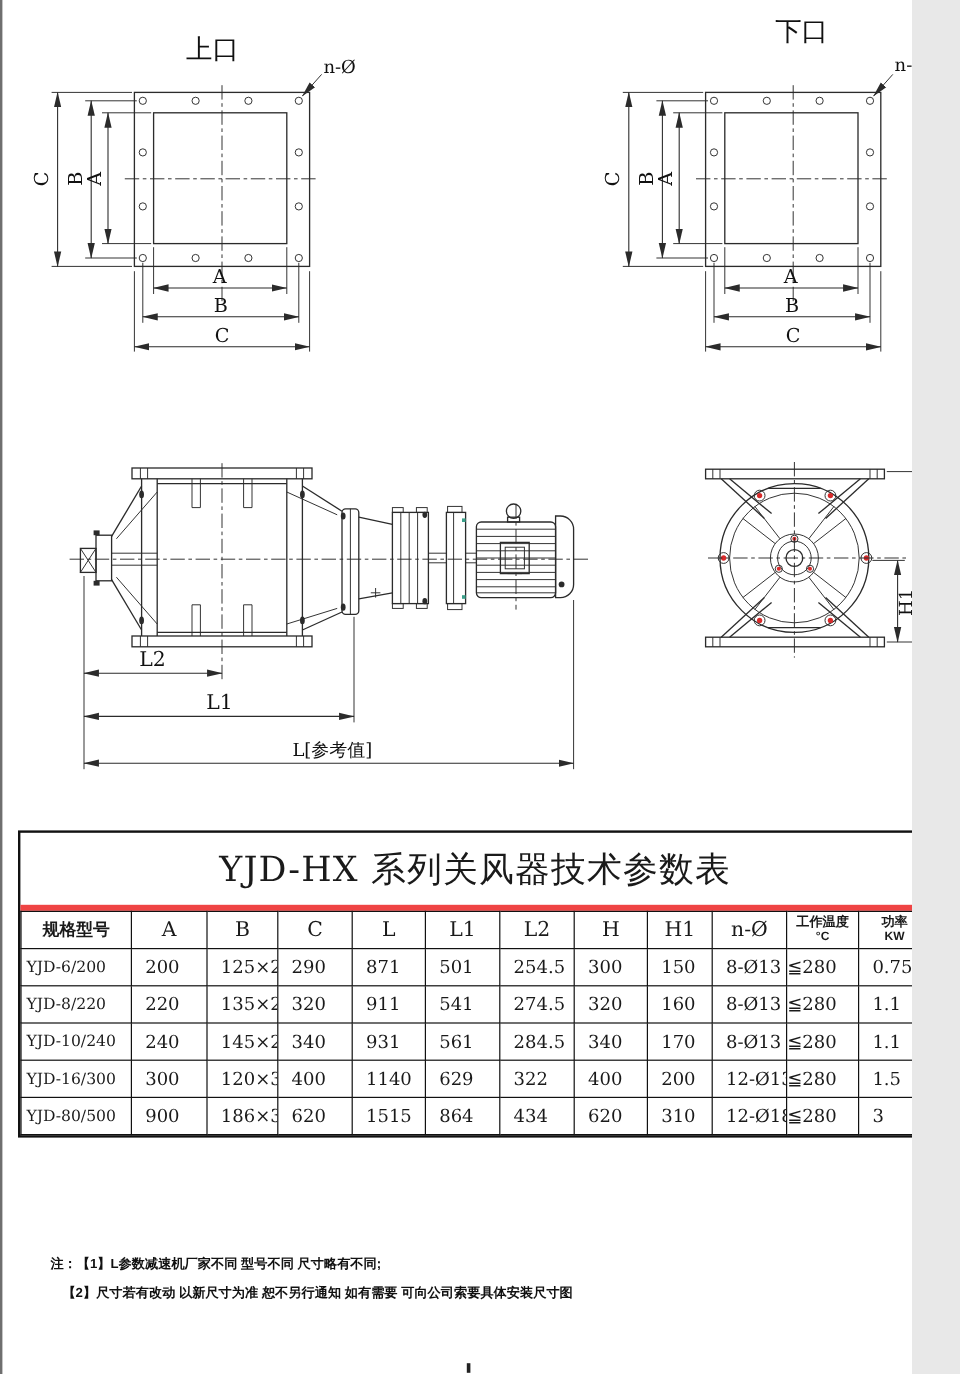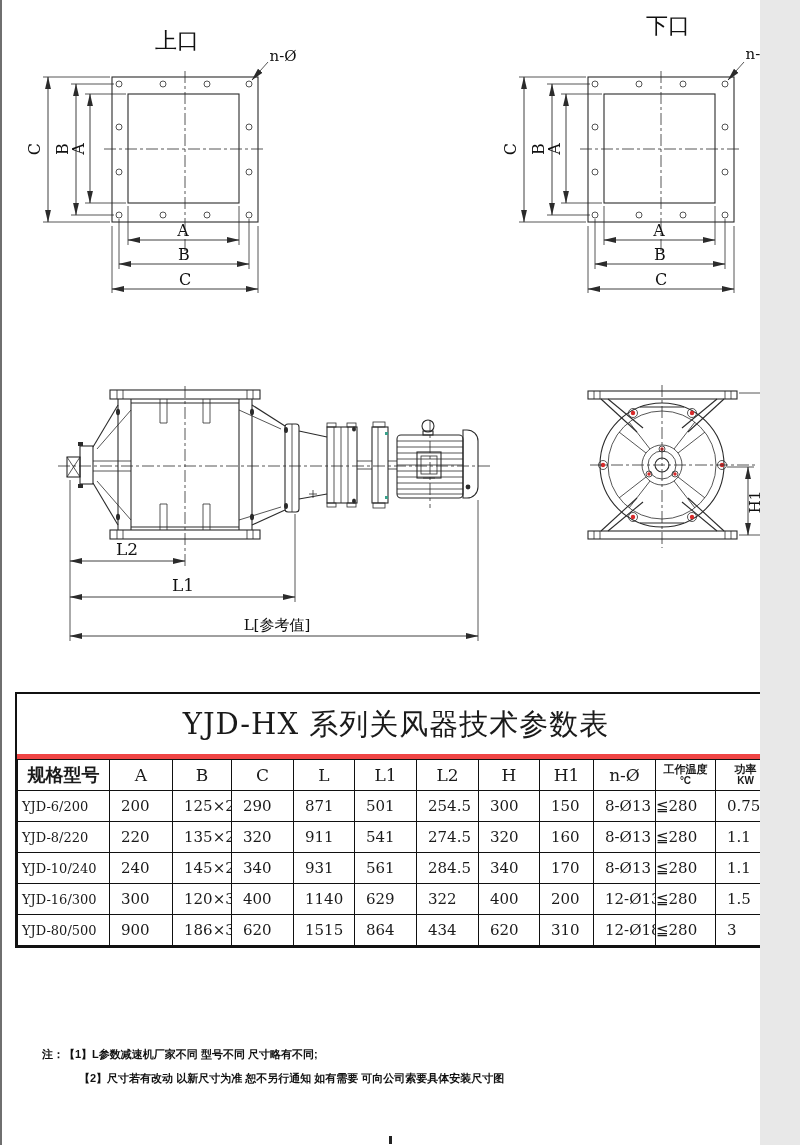--- a/index.html
+++ b/index.html
@@ -23,31 +23,31 @@
   .t-dim-l{font-size:17px;}
 
   
   #spec-table-wrap{position:absolute;left:15px;top:692px;width:758px;border:2px solid #111;background:#fff;}
   #spec-title{height:60px;line-height:60px;text-align:center;border-bottom:5px solid #ef4444;
               font-family:"DejaVu Serif","Liberation Serif",serif;font-size:29px;letter-spacing:1px;white-space:nowrap;}
   table.spec{border-collapse:collapse;table-layout:fixed;width:100%;}
   table.spec th,table.spec td{border:1px solid #111;height:30px;padding:0;overflow:hidden;white-space:nowrap;
               font-family:"DejaVu Serif","Liberation Serif",serif;}
   table.spec th{font-weight:normal;font-size:17px;text-align:center;}
-  table.spec th.cjk{font-size:18px;font-weight:bold;font-family:"Liberation Sans",sans-serif;}
+  table.spec th.cjk{font-size:14px;font-weight:bold;font-family:"Liberation Sans",sans-serif;}
   table.spec th.twoline{font-size:11px;font-weight:bold;line-height:1.05;font-family:"Liberation Sans",sans-serif;}
   table.spec th.twoline .h-sub{font-size:10px;font-weight:bold;}
   table.spec td{font-size:15px;text-align:left;padding-left:11px;}
   table.spec td.model{font-size:13px;padding-left:4px;}
   table.spec td.temp{text-align:left;padding-left:0;}
 
   
   #notes{position:absolute;left:42px;top:1042px;font-size:11px;font-weight:bold;line-height:24px;
          font-family:"Liberation Sans",sans-serif;color:#111;white-space:nowrap;}
-  #notes .indent{margin-left:37px;}
+  #notes .indent{margin-left:10px;}
   #bottom-mark{position:absolute;left:389px;top:1136px;width:3px;height:8px;background:#222;}
 </style>
 </head>
 <body>
 
 <div id="page">
   <div id="page-edge"></div>
 
   <svg id="drawing" width="800" height="690" viewBox="0 0 800 690">
     <defs>

